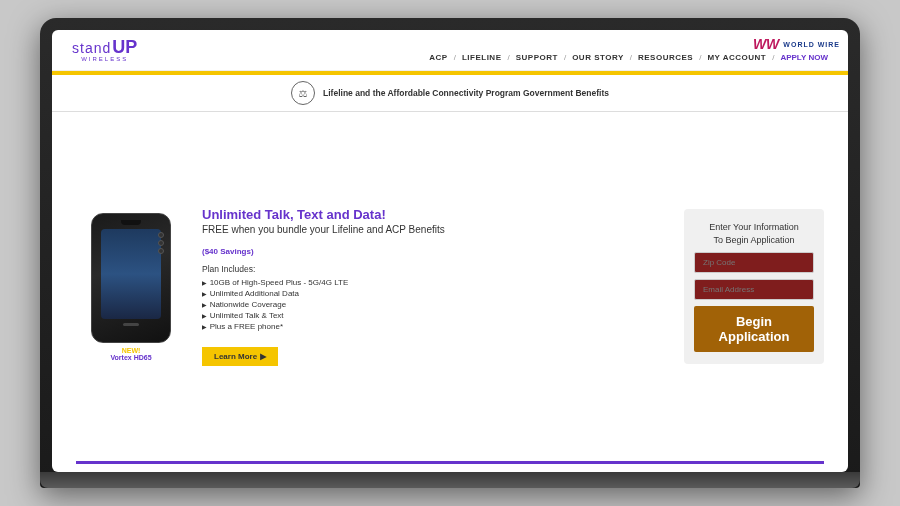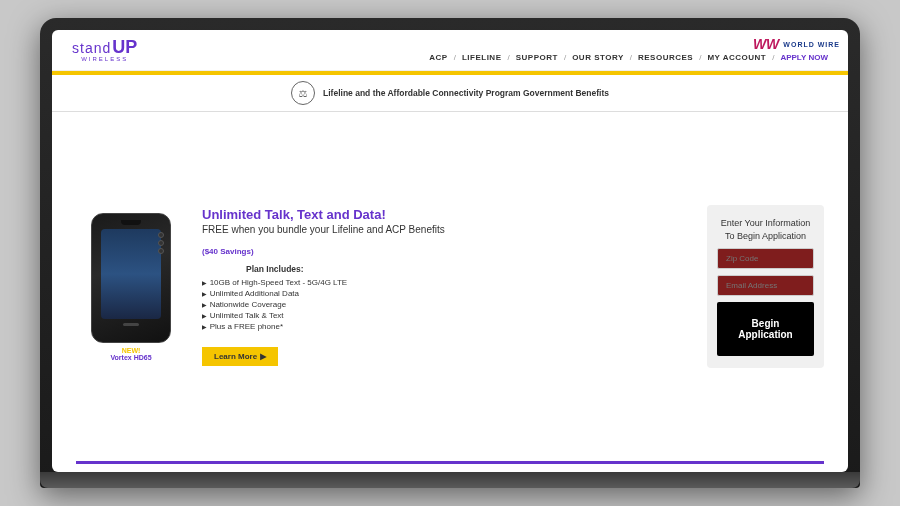--- a/index.html
+++ b/index.html
@@ -258,24 +258,23 @@
       margin-bottom: 12px;
     }
     .offer-savings {
       font-size: 8px;
       color: #6633cc;
       font-weight: 600;
       margin-bottom: 8px;
     }
     .plan-title {
       font-size: 8.5px;
-      font-weight: 700;
+      font-weight: 400;
       color: #333;
       margin-bottom: 4px;
-      margin-left: 44px;
     }
     .plan-list {
       list-style: none;
       padding: 0;
     }
     .plan-list li {
       font-size: 8px;
       color: #333;
       margin-bottom: 2px;
       display: flex;
@@ -298,21 +297,21 @@
       font-size: 8px;
       font-weight: 700;
       cursor: pointer;
       display: flex;
       align-items: center;
       gap: 3px;
     }
 
     
     .form-section {
-      width: 117px;
+      width: 140px;
       flex-shrink: 0;
       background: #f0f0f0;
       border-radius: 4px;
       padding: 12px 10px;
       display: flex;
       flex-direction: column;
       align-items: center;
       gap: 6px;
     }
     .form-title {
@@ -326,25 +325,25 @@
       width: 100%;
       padding: 5px 8px;
       border: 1px solid #ccc;
       border-radius: 2px;
       font-size: 8px;
       color: #999;
       background: #7f1d1d;
     }
     .form-begin-btn {
       width: 100%;
-      background: #000000;
+      background: #a16207;
       color: #fff;
       border: none;
-      padding: 16px;
-      font-size: 10px;
+      padding: 8px;
+      font-size: 13px;
       font-weight: 700;
       cursor: pointer;
       border-radius: 2px;
     }
 
     
     .bottom-bar {
       height: 3px;
       background: #6633cc;
       margin: 0 24px;
@@ -418,21 +417,21 @@
           <span class="phone-new-badge">NEW!</span>
           <span class="phone-model">Vortex HD65</span>
         </div>
 
         <div class="offer-section">
           <div class="offer-title">Unlimited Talk, Text and Data!</div>
           <div class="offer-free">FREE when you bundle your Lifeline and ACP Benefits</div>
           <div class="offer-savings">($40 Savings)</div>
           <div class="plan-title">Plan Includes:</div>
           <ul class="plan-list">
-            <li>10GB of High-Speed Text - 5G/4G LTE</li>
+            <li>10GB of High-Speed Plus - 5G/4G LTE</li>
             <li>Unlimited Additional Data</li>
             <li>Nationwide Coverage</li>
             <li>Unlimited Talk &amp; Text</li>
             <li>Plus a FREE phone*</li>
           </ul>
           <button class="learn-more-btn">
             <span>Learn More</span>
             <span>▶</span>
           </button>
         </div>

